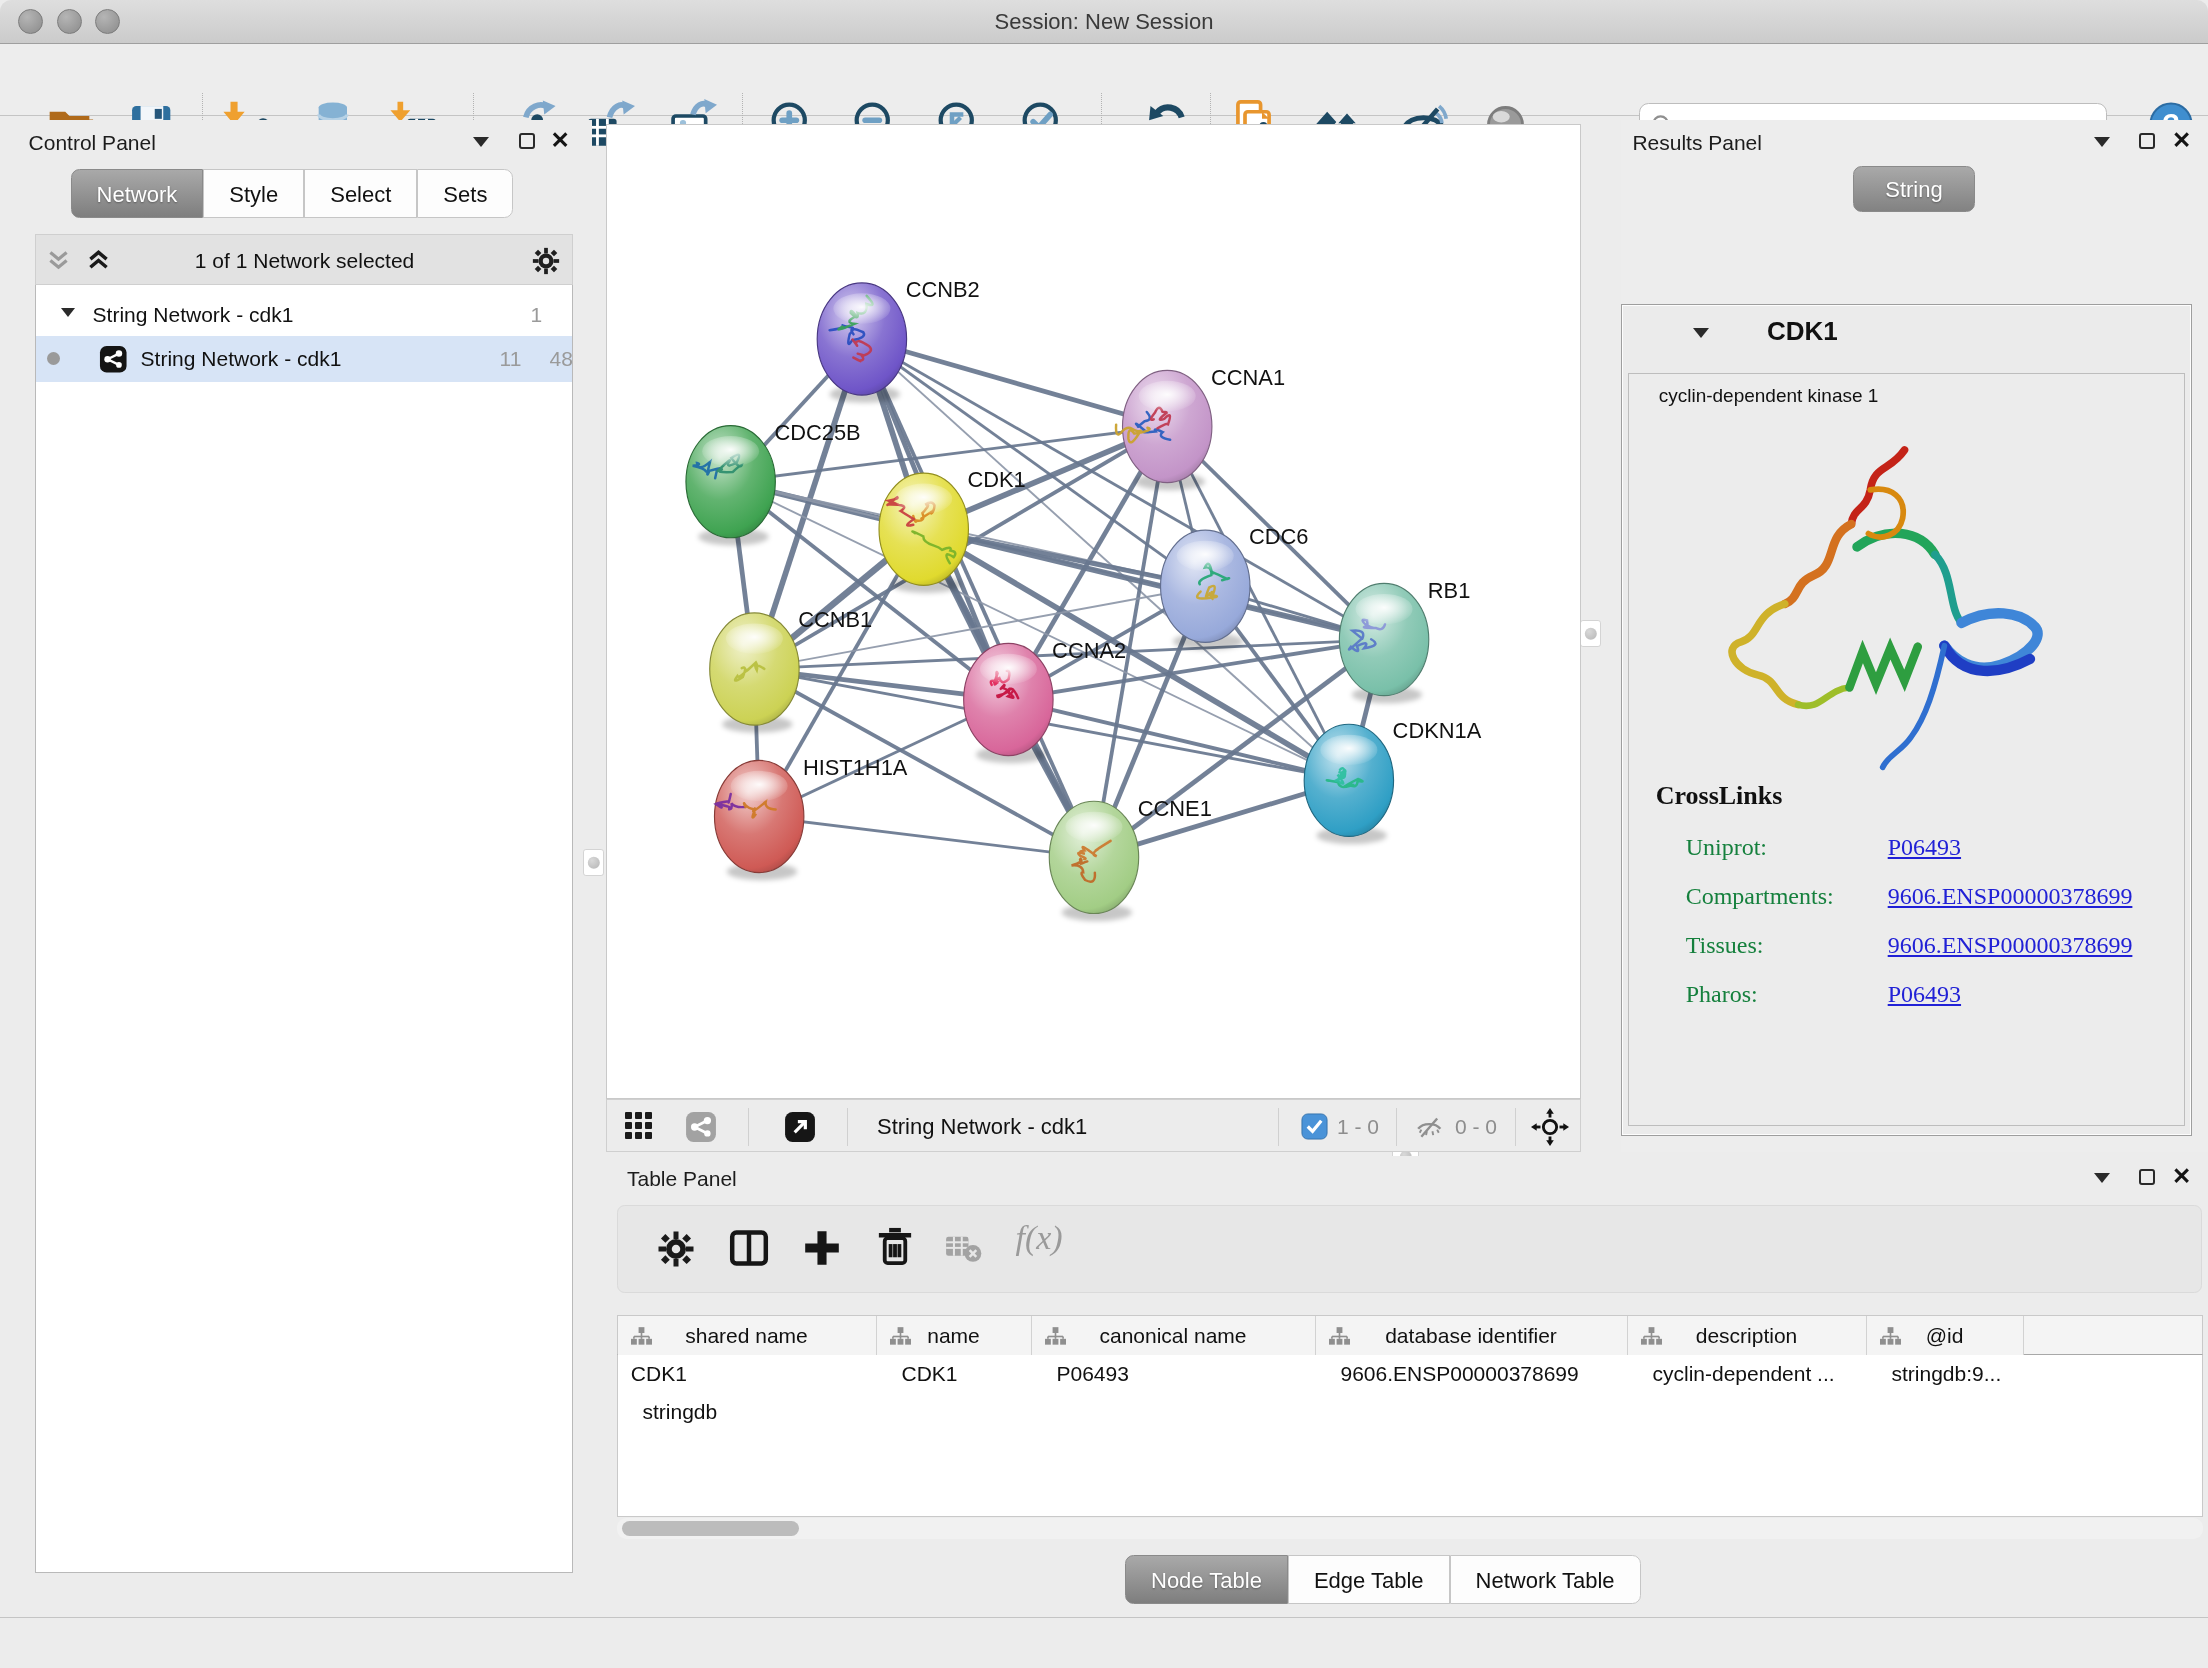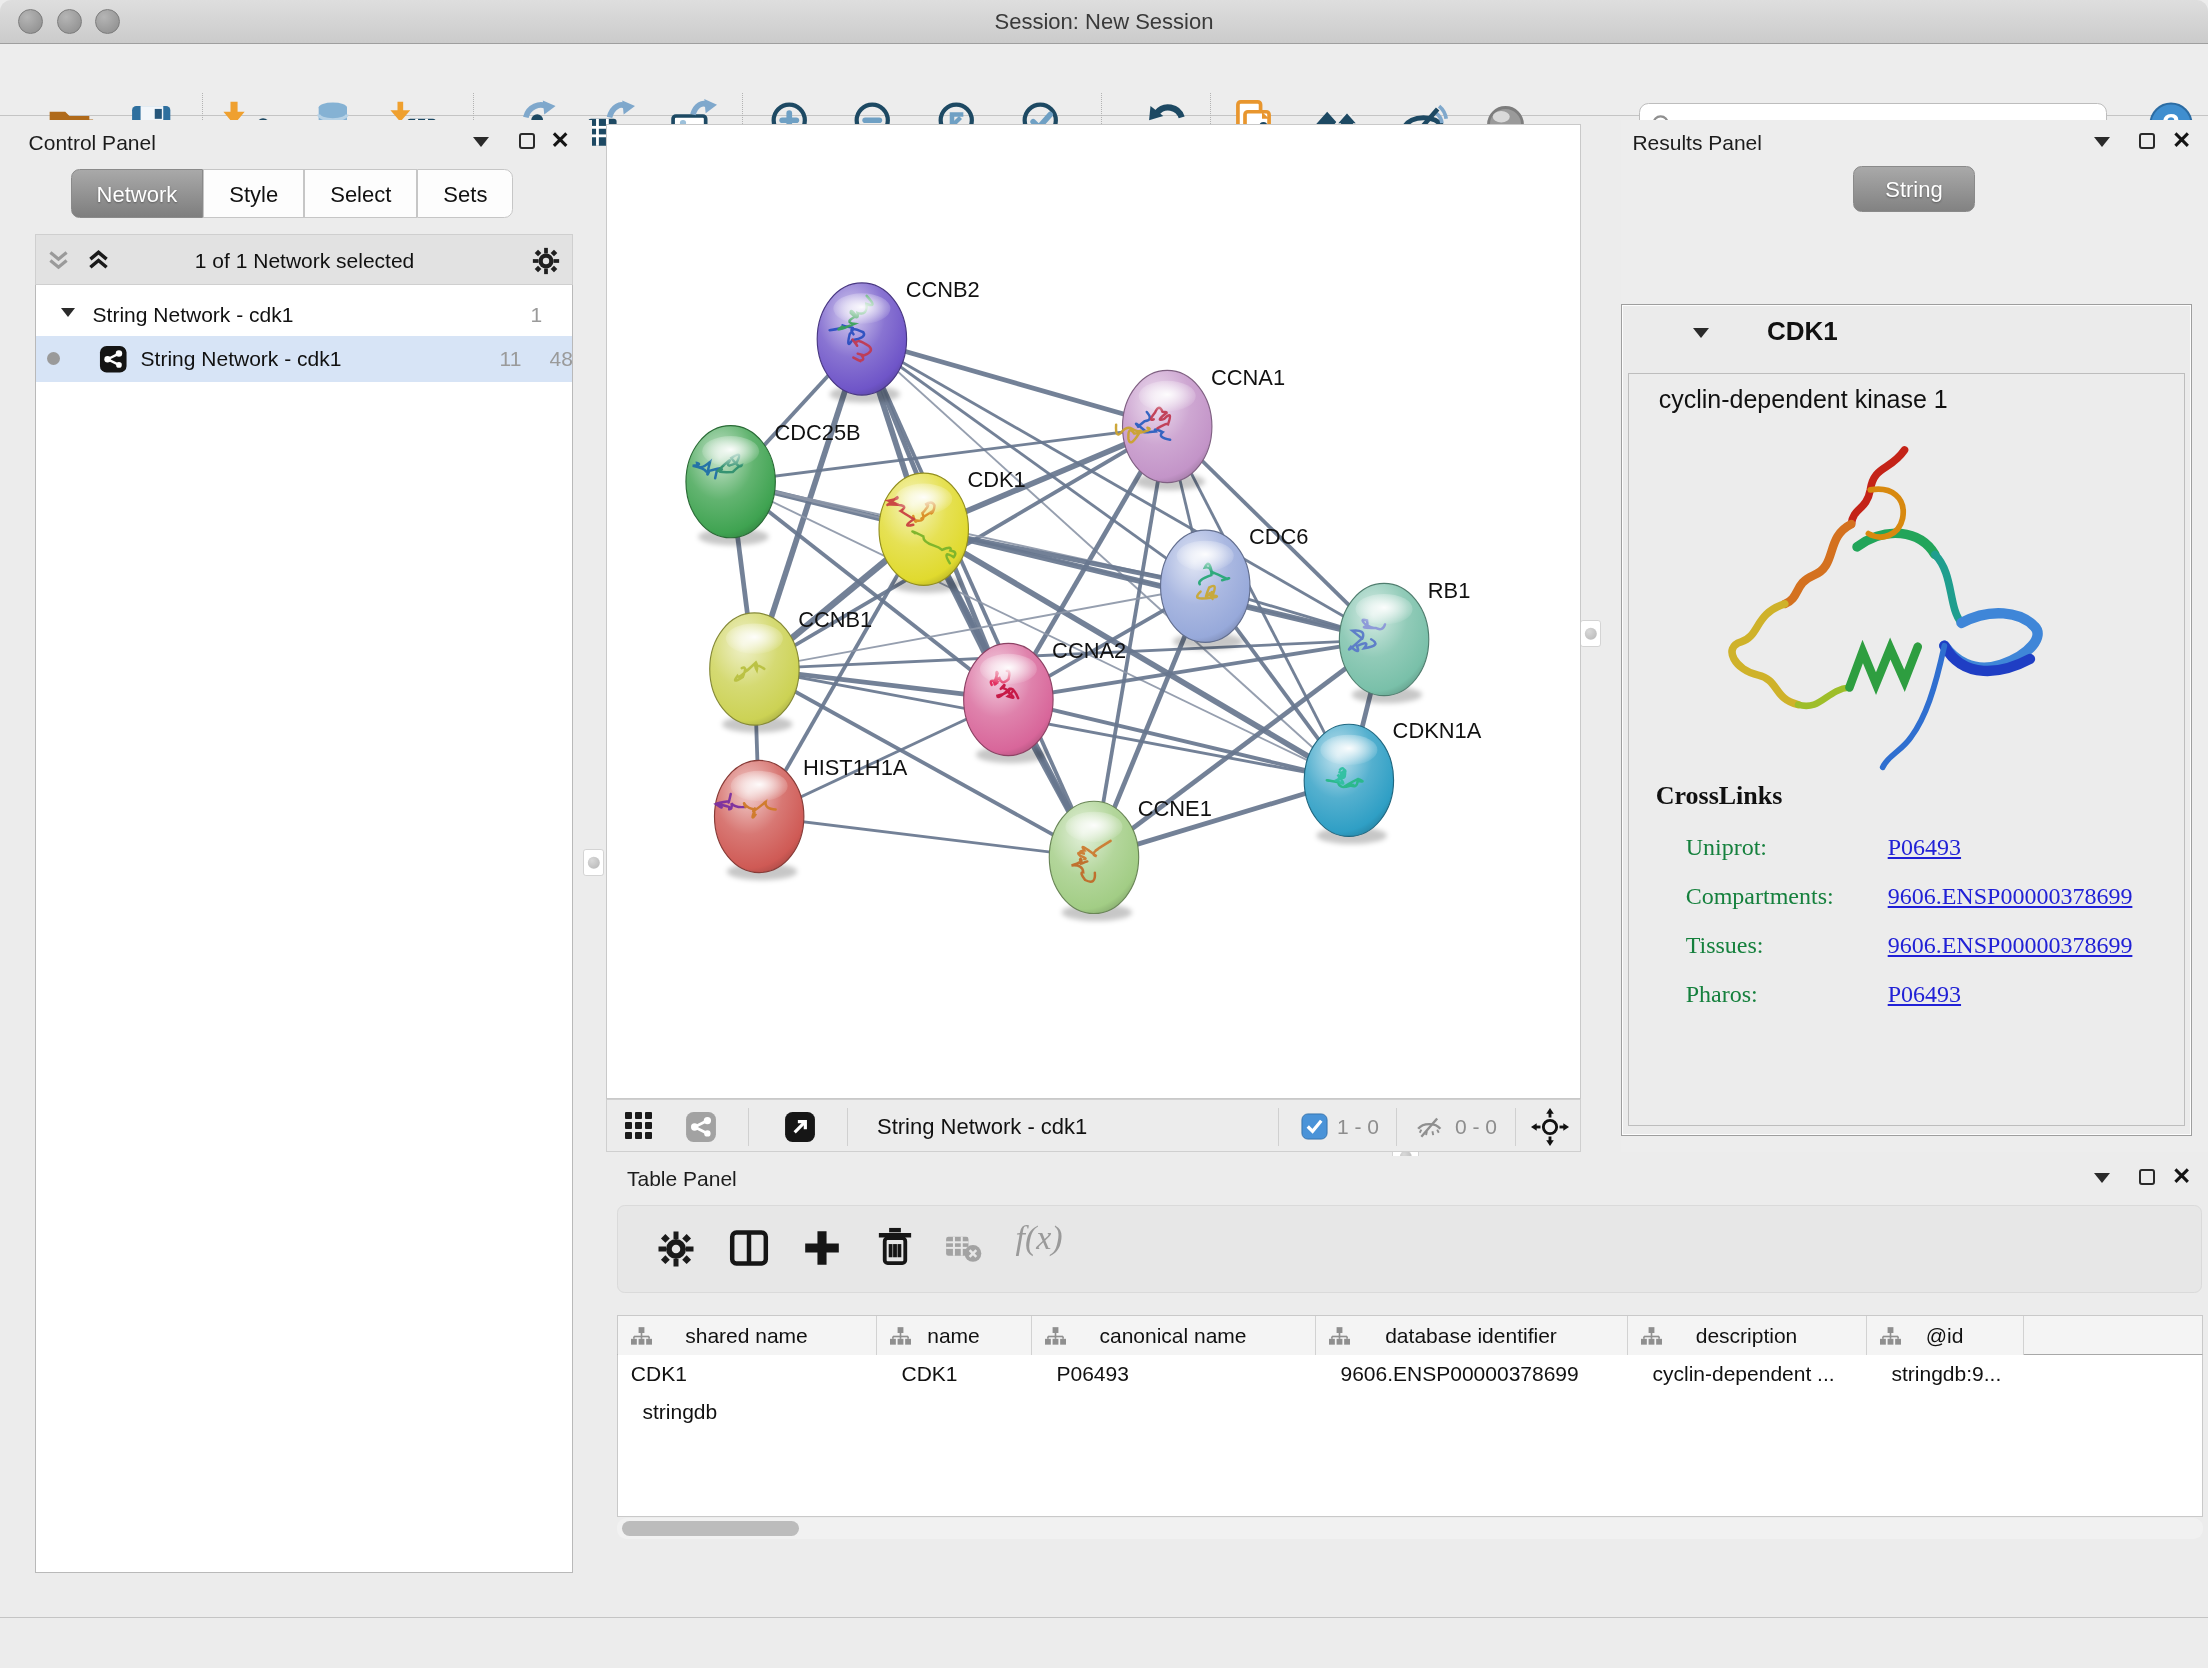--- a/index.html
+++ b/index.html
@@ -627,21 +627,21 @@
   <div class="abs" style="left:232px;top:46px;width:122px;height:46px;line-height:46px;text-align:center;z-index:3;
        background:linear-gradient(#a9a9a9,#828282);color:#fff;border:1px solid #8a8a8a;border-radius:8.6px;font-size:22px;
        text-shadow:0 1px 1.9px rgba(0,0,0,.35)">String</div>
 
 
   <div class="abs sunken" style="left:0px;top:184px;width:571px;height:832px">
     <span class="pbtn-tri abs" style="left:71px;top:23px"></span>
     <span class="abs" style="left:145px;top:11.4px;font-size:26px;font-weight:bold">CDK1</span>
 
     <div class="abs" style="left:5.7px;top:68px;width:557px;height:753px;background:#ececec;border:1px solid #bdbdbd">
-      <span class="abs" style="left:30px;top:11.4px;font-size:25px">cyclin-dependent kinase 1</span>
+      <span class="abs" style="left:30px;top:11.4px;font-size:19px">cyclin-dependent kinase 1</span>
 
       <svg class="abs" style="left:76px;top:57px" width="361" height="380" viewBox="0 0 380 400" fill="none" stroke-linecap="round">
         <path d="M210 20 C195 42 178 36 174 62 C170 84 156 80 154 98" stroke="#c42318" stroke-width="8"></path>
         <path d="M154 98 C126 112 140 142 114 152 C94 160 100 176 84 182" stroke="#d4711f" stroke-width="9"></path>
         <path d="M84 182 C52 192 58 216 38 222 C18 228 32 252 56 257 C78 262 72 282 98 288" stroke="#cfb22a" stroke-width="8"></path>
         <path d="M98 288 C122 295 128 272 152 270" stroke="#9ebe2a" stroke-width="7"></path>
         <path d="M152 270 L166 232 L180 266 L195 229 L210 263 L224 227" stroke="#2e9e40" stroke-width="9"></path>
         <path d="M160 122 C190 100 226 104 242 130" stroke="#22a55a" stroke-width="10"></path>
         <path d="M242 130 C262 150 256 186 270 202" stroke="#1f9e8e" stroke-width="8"></path>
         <path d="M270 202 C300 186 332 190 347 206 C357 216 342 236 312 246 C282 256 262 240 252 226" stroke="#3f86d8" stroke-width="11"></path>
@@ -813,20 +813,21 @@
           </g>
         </svg><span>namespace</span></div></div>
   <div class="abs" style="left:10.5px;top:199px;width:1586px;height:162px;background:#fff;border:1px solid #c9c9c9;border-top:0">
     <div id="tbl-row"><div class="td" style="width: 259px; padding-left: 13.3px;">CDK1</div><div class="td" style="width: 155px;">CDK1</div><div class="td" style="width: 284px;">P06493</div><div class="td" style="width: 312px;">9606.ENSP00000378699</div><div class="td" style="width: 239px;">cyclin-dependent ...</div><div class="td" style="width: 157px;">stringdb:9...</div><div class="td" style="width: 179px;">stringdb</div></div>
   </div>
 
   <div class="abs" style="left:10.5px;top:362px;width:1586px;height:21px;background:#f1f1f1;border-radius:9.5px">
     <div class="abs" style="left:5.7px;top:2.9px;width:177px;height:15px;background:#bcbcbc;border-radius:7.6px"></div>
   </div>
 
+  <div class="abs" id="tp-tabs" style="left:519px;top:399px"><div class="tp-tab active">Node Table</div><div class="tp-tab">Edge Table</div><div class="tp-tab">Network Table</div></div>
 </div>
 
 <div class="abs" style="left:0;top:1617px;width:2208px;height:51px;background:#ececec;border-top:1px solid #c4c4c4">
   
   
   
 </div>
 
 
 </body></html>

